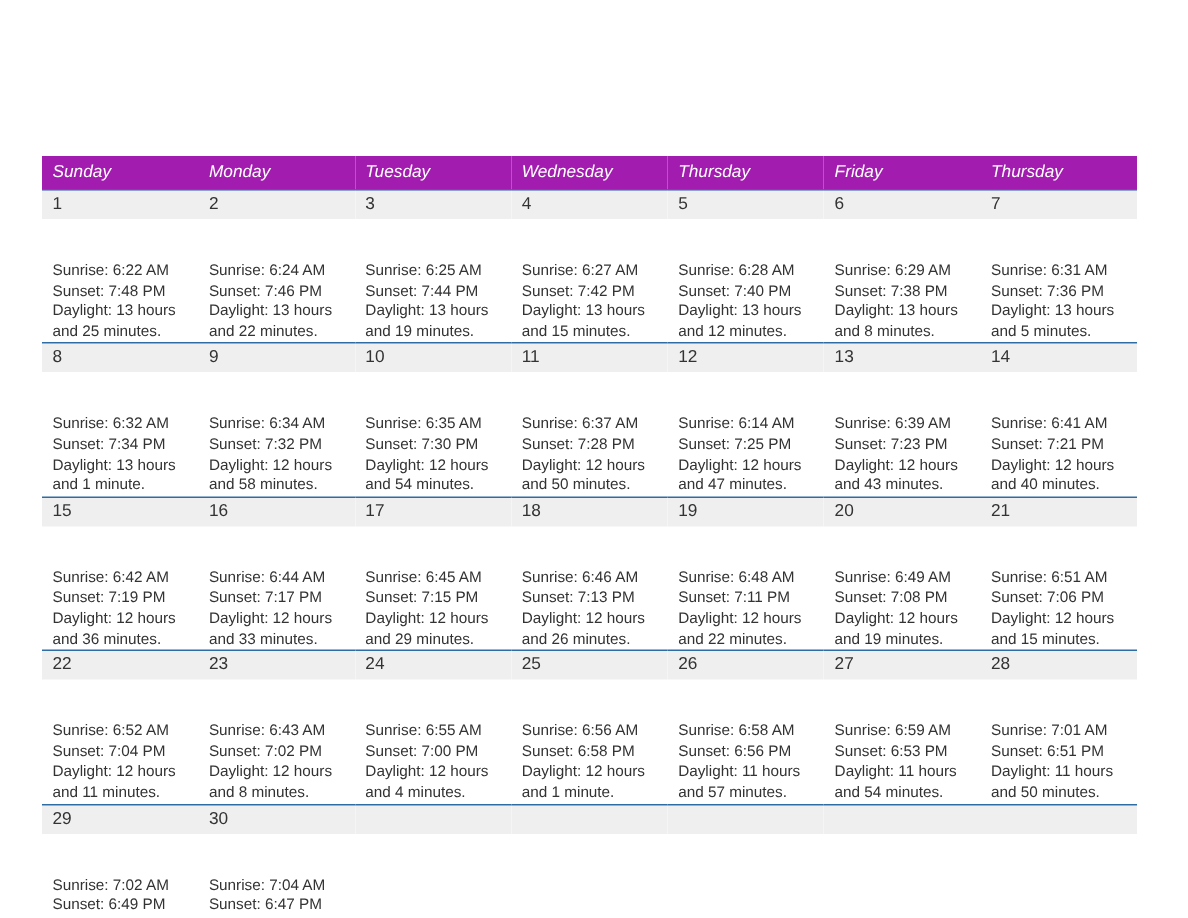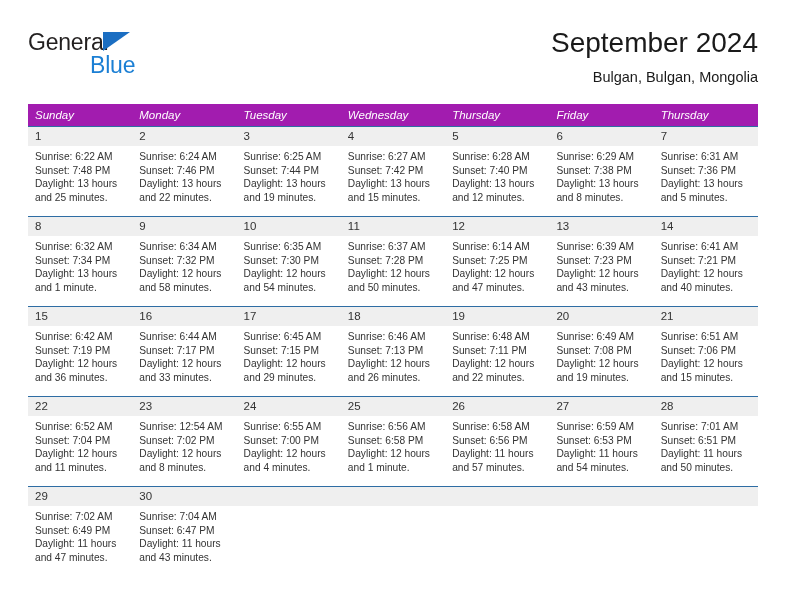--- a/index.html
+++ b/index.html
@@ -118,50 +118,35 @@
     padding: 3px 0 3px 7px;
     line-height: 13px;
     height: 19px;
   }
   .daynum.empty {
     color: transparent;
   }
   .events {
     display: block;
     padding: 4px 6px 0 7px;
+    margin-top: 24px;
   }
   .events span {
     display: block;
     font-size: 10.2px;
     color: #333333;
     line-height: 13.6px;
     white-space: nowrap;
   }
 </style>
 </head>
 <body>
 
 <div class="page">
 
-  <div class="header">
-
-    <div class="logo">
-      <div class="logo-general-row">
-        <span class="logo-general">General</span>
-        <span class="logo-triangle"></span>
-      </div>
-      <span class="logo-blue">Blue</span>
-    </div>
-
-    <div class="title-block">
-      <h1 class="cal-title">September 2024</h1>
-      <div class="cal-subtitle">Bulgan, Bulgan, Mongolia</div>
-    </div>
-
-  </div>
 
   <table class="calendar">
     <thead>
       <tr>
         <th>Sunday</th>
         <th>Monday</th>
         <th>Tuesday</th>
         <th>Wednesday</th>
         <th>Thursday</th>
         <th>Friday</th>
@@ -419,21 +404,21 @@
                 <span>Sunset: 7:04 PM</span>
                 <span>Daylight: 12 hours</span>
                 <span>and 11 minutes.</span>
               </span>
             </span>
           </td>
         <td>
             <span class="cell-inner">
               <span class="daynum">23</span>
               <span class="events">
-                <span>Sunrise: 12:54 AM</span>
+                <span>Sunrise: 6:43 AM</span>
                 <span>Sunset: 7:02 PM</span>
                 <span>Daylight: 12 hours</span>
                 <span>and 8 minutes.</span>
               </span>
             </span>
           </td>
         <td>
             <span class="cell-inner">
               <span class="daynum">24</span>
               <span class="events">

